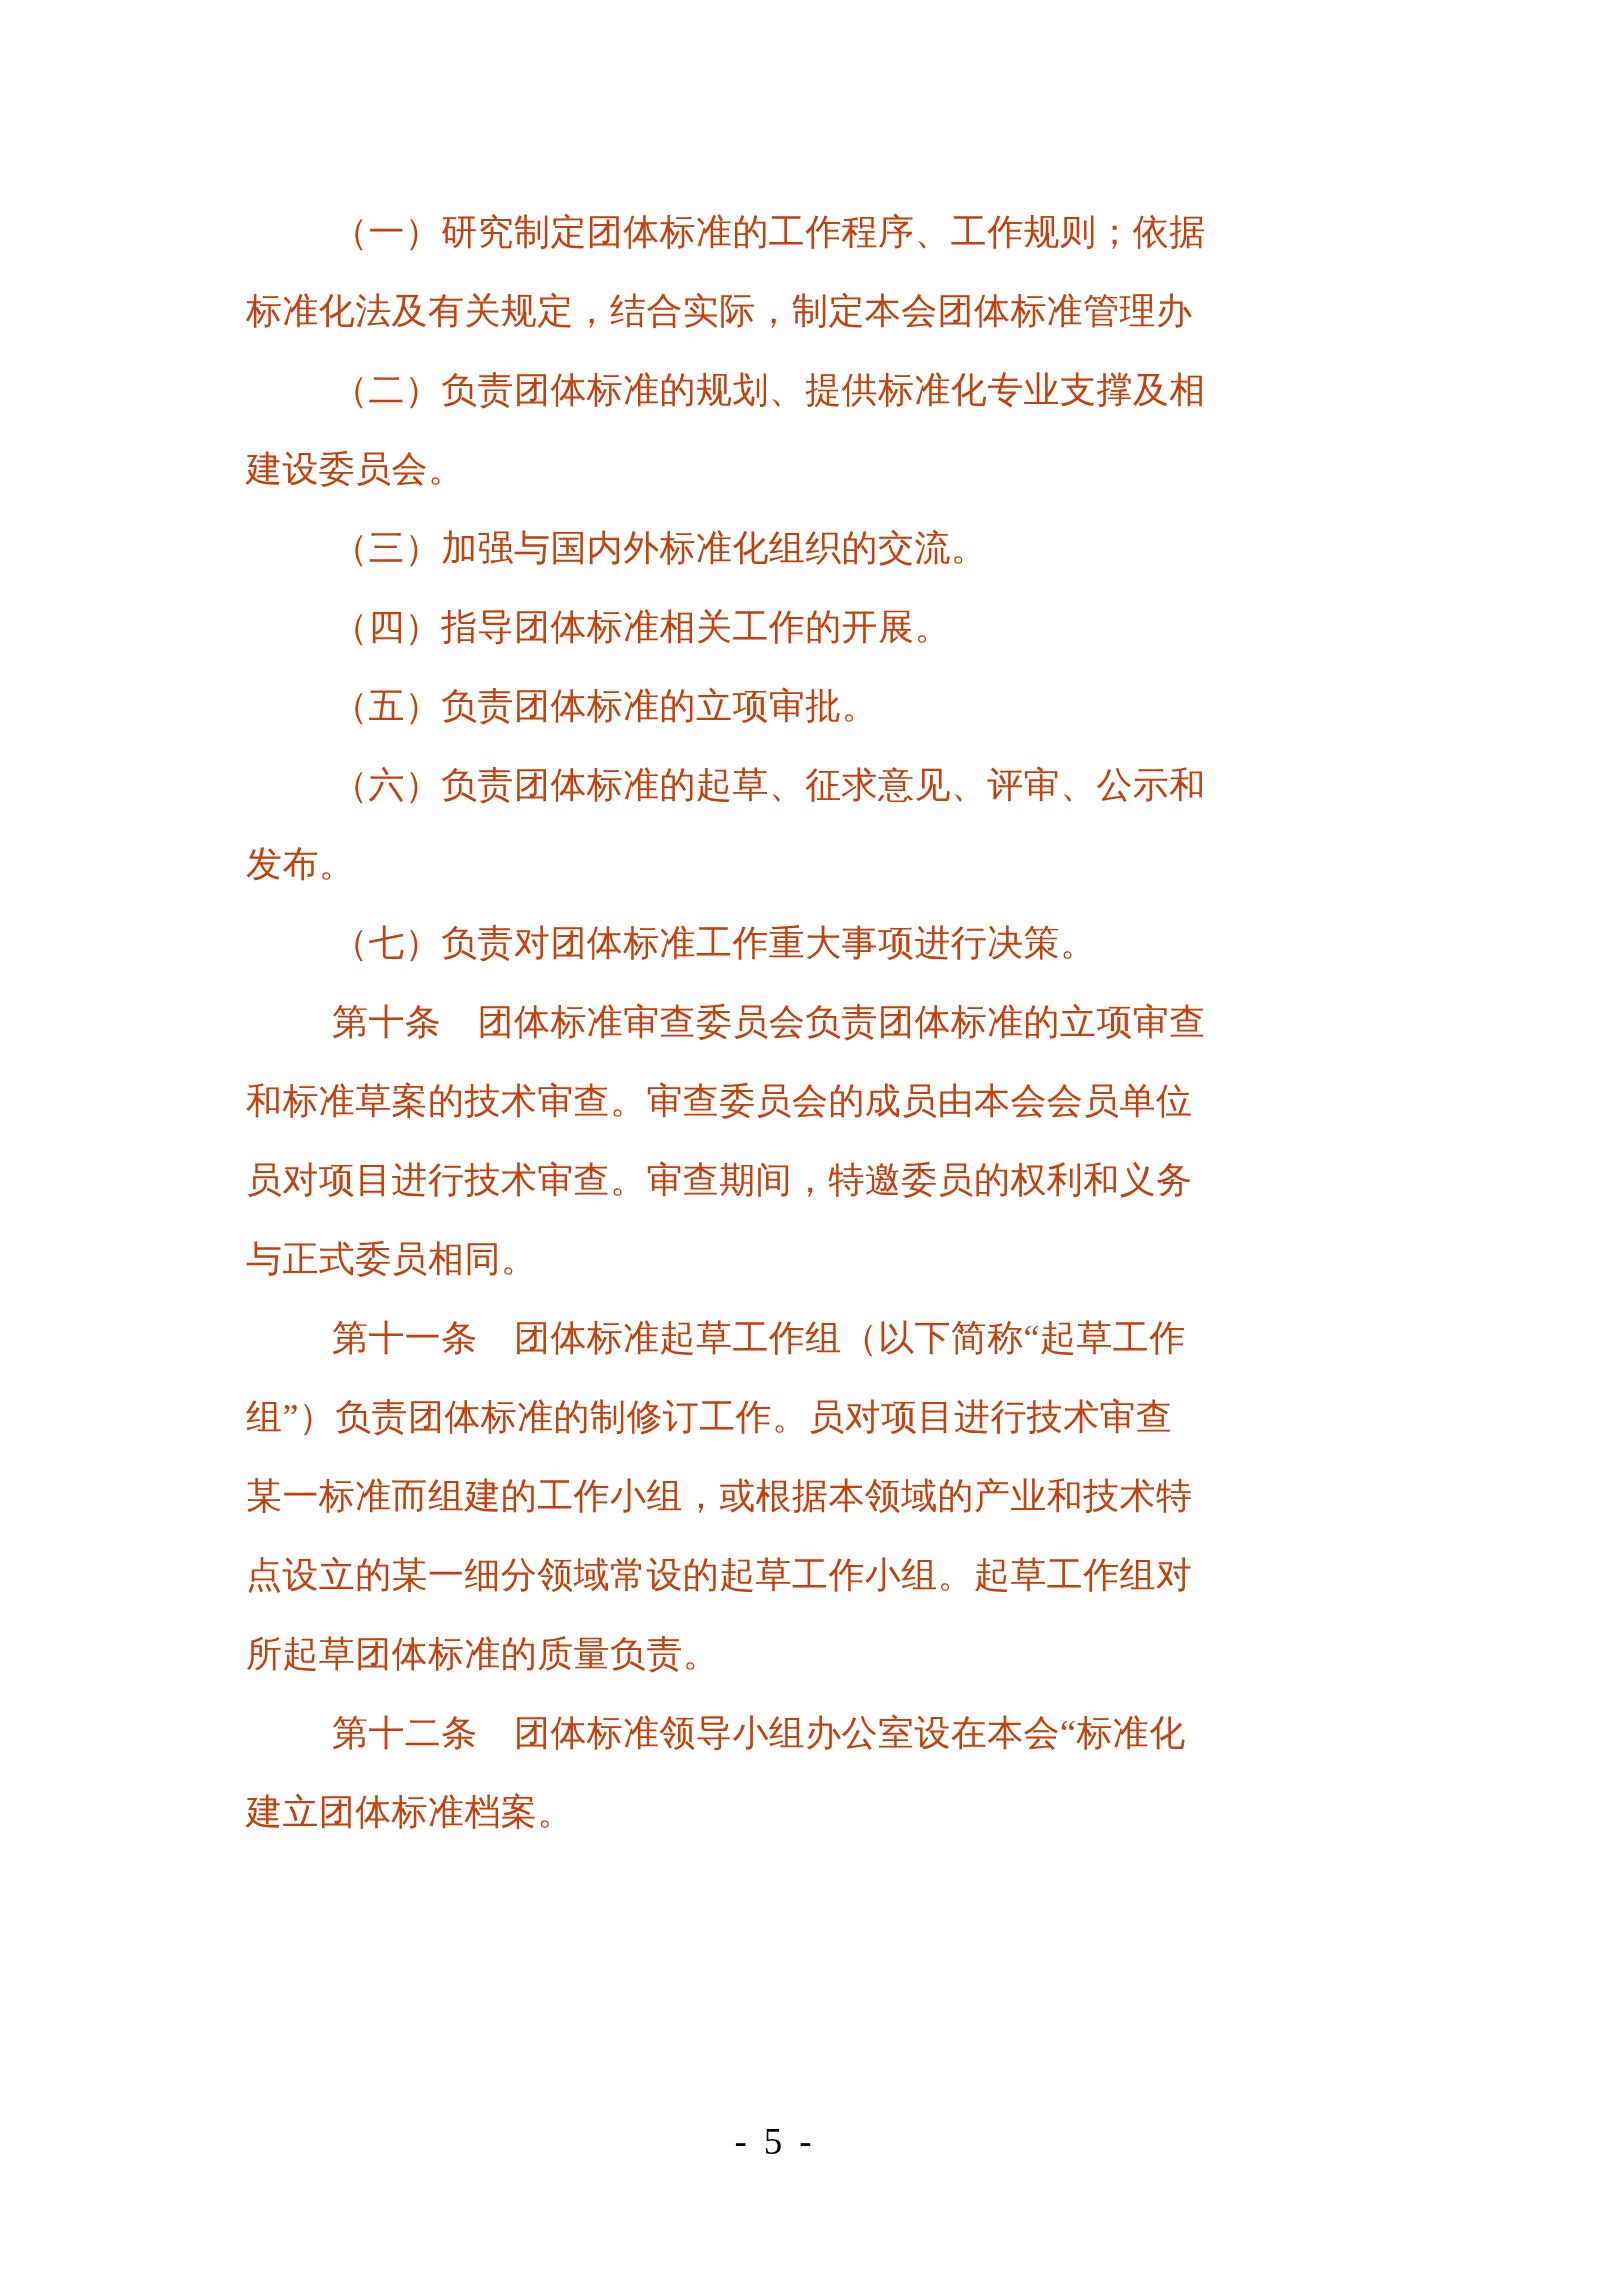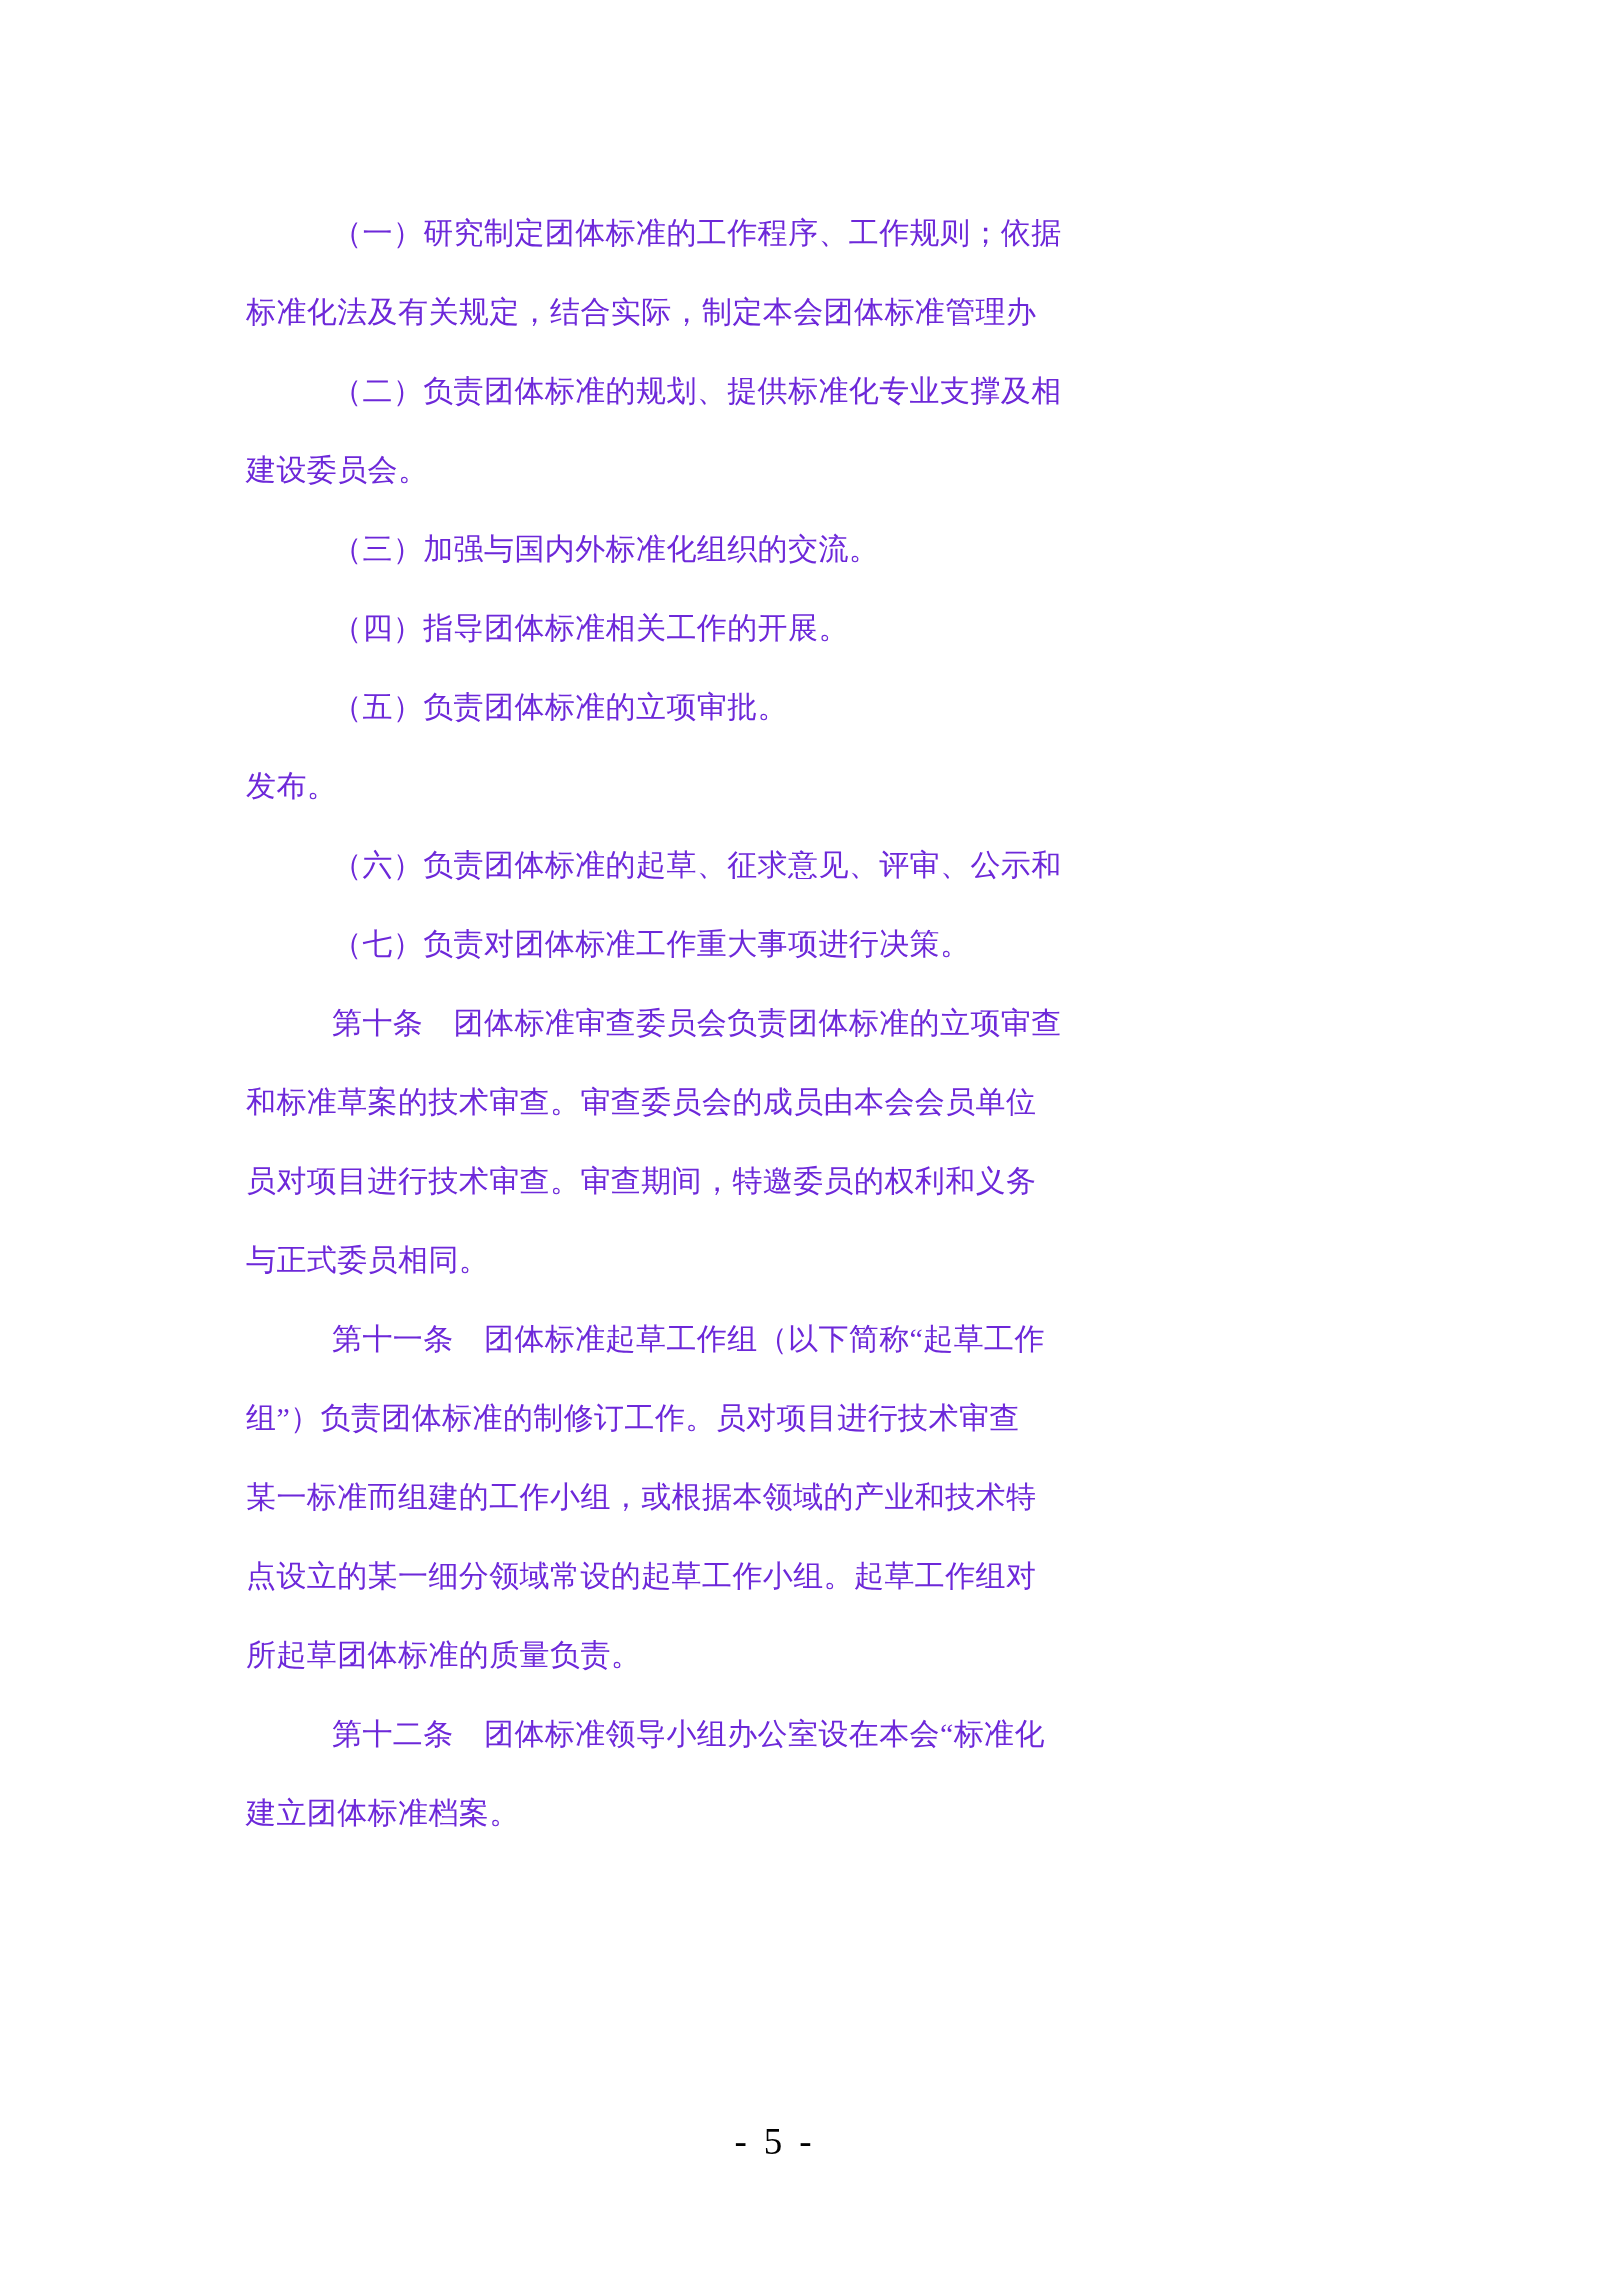--- a/index.html
+++ b/index.html
@@ -18,24 +18,24 @@
   }
   .doc-body {
     position: absolute;
     left: 246px;
     top: 193px;
     width: 1131px;
   }
   .line {
     height: 79px;
     line-height: 79px;
-    font-size: 30px;
+    font-size: 36px;
     letter-spacing: 0.4px;
     white-space: nowrap;
-    color: #6d28d9;
+    color: #c2410c;
   }
   .line.indent {
     padding-left: 86px;
   }
   .page-number {
     position: absolute;
     top: 2120px;
     left: 775px;
     transform: translateX(-50%);
     font-size: 37px;
@@ -50,22 +50,22 @@
 
 <div class="page">
   <div class="doc-body">
       <div class="line indent">（一）研究制定团体标准的工作程序、工作规则；依据</div>
       <div class="line">标准化法及有关规定，结合实际，制定本会团体标准管理办</div>
       <div class="line indent">（二）负责团体标准的规划、提供标准化专业支撑及相</div>
       <div class="line">建设委员会。</div>
       <div class="line indent">（三）加强与国内外标准化组织的交流。</div>
       <div class="line indent">（四）指导团体标准相关工作的开展。</div>
       <div class="line indent">（五）负责团体标准的立项审批。</div>
+      <div class="line indent">（六）负责团体标准的起草、征求意见、评审、公示和</div>
       <div class="line">发布。</div>
-      <div class="line indent">（六）负责团体标准的起草、征求意见、评审、公示和</div>
       <div class="line indent">（七）负责对团体标准工作重大事项进行决策。</div>
       <div class="line indent">第十条　团体标准审查委员会负责团体标准的立项审查</div>
       <div class="line">和标准草案的技术审查。审查委员会的成员由本会会员单位</div>
       <div class="line">员对项目进行技术审查。审查期间，特邀委员的权利和义务</div>
       <div class="line">与正式委员相同。</div>
       <div class="line indent">第十一条　团体标准起草工作组（以下简称“起草工作</div>
       <div class="line">组”）负责团体标准的制修订工作。员对项目进行技术审查</div>
       <div class="line">某一标准而组建的工作小组，或根据本领域的产业和技术特</div>
       <div class="line">点设立的某一细分领域常设的起草工作小组。起草工作组对</div>
       <div class="line">所起草团体标准的质量负责。</div>

